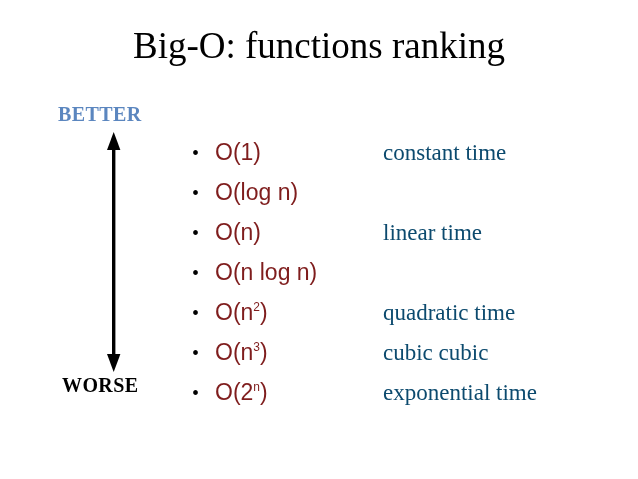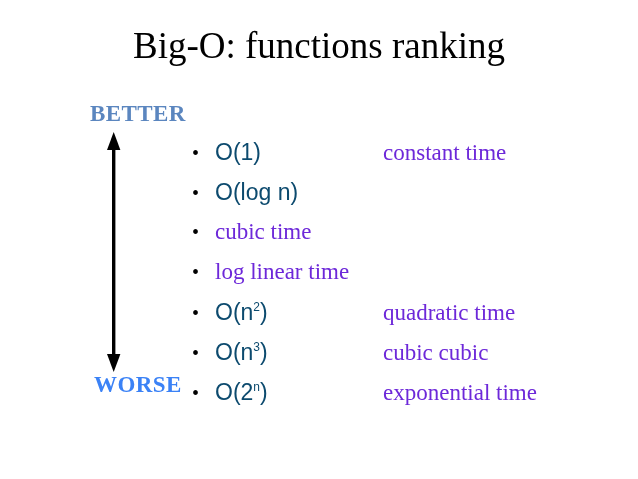--- a/index.html
+++ b/index.html
@@ -34,25 +34,24 @@
     font-weight: 400;
     letter-spacing: 0px;
     white-space: nowrap;
   }
 
   
   .axis-label {
     position: absolute;
     font-family: "Liberation Serif", "DejaVu Serif", serif;
     font-weight: bold;
-    font-size: 23px;
+    font-size: 20px;
     line-height: 22px;
     white-space: nowrap;
     letter-spacing: 0.4px;
-    margin-left: 32px;
   }
   #label-better {
     left: 58px;
     top: 103px;
   }
   #label-worse {
     left: 62px;
     top: 374px;
   }
 
@@ -90,34 +89,34 @@
     text-align: left;
     padding-left: 3px;
     box-sizing: border-box;
   }
   .notation {
     flex: 0 0 168px;
     width: 168px;
     font-family: "Liberation Sans", "DejaVu Sans", sans-serif;
     font-size: 23px;
     line-height: 28px;
-    color: #0c4a6e;
+    color: #7f1d1d;
     white-space: nowrap;
   }
   .notation sup {
     font-size: 0.52em;
     vertical-align: super;
     line-height: 0;
   }
   .description {
     flex: 1 1 auto;
     font-family: "Liberation Serif", "DejaVu Serif", serif;
     font-size: 23px;
     line-height: 28px;
-    color: #6d28d9;
+    color: #0c4a6e;
     white-space: nowrap;
   }
 </style>
 </head>
 <body>
 
 <div id="slide" style="background: rgb(255, 255, 255);">
 
   <div id="slide-title">Big-O: functions ranking</div>
 
@@ -127,43 +126,44 @@
     <svg width="32" height="244" viewBox="0 0 32 244" xmlns="http://www.w3.org/2000/svg">
 
       <rect x="14" y="12" width="3.4" height="220" fill="#000000"></rect>
 
       <polygon points="15.7,2 9.0,20 22.4,20" fill="#000000"></polygon>
 
       <polygon points="15.7,242 9.0,224 22.4,224" fill="#000000"></polygon>
     </svg>
   </div>
 
-  <div class="axis-label" id="label-worse" style="color: #3b82f6;">WORSE</div>
+  <div class="axis-label" id="label-worse" style="color: #000000;">WORSE</div>
 
   <div id="complexity-list">
 
     <div class="list-row">
       <span class="bullet-mark">•</span>
       <span class="notation"><span>O(1)</span></span>
       <span class="description">constant time</span>
     </div>
 
     <div class="list-row">
       <span class="bullet-mark">•</span>
       <span class="notation"><span>O(log n)</span></span>
     </div>
 
     <div class="list-row">
       <span class="bullet-mark">•</span>
-      <span class="description">cubic time</span>
+      <span class="notation"><span>O(n)</span></span>
+      <span class="description">linear time</span>
     </div>
 
     <div class="list-row">
       <span class="bullet-mark">•</span>
-      <span class="description">log linear time</span>
+      <span class="notation"><span>O(n log n)</span></span>
     </div>
 
     <div class="list-row">
       <span class="bullet-mark">•</span>
       <span class="notation"><span>O(n</span><sup>2</sup><span>)</span></span>
       <span class="description">quadratic time</span>
     </div>
 
     <div class="list-row">
       <span class="bullet-mark">•</span>

